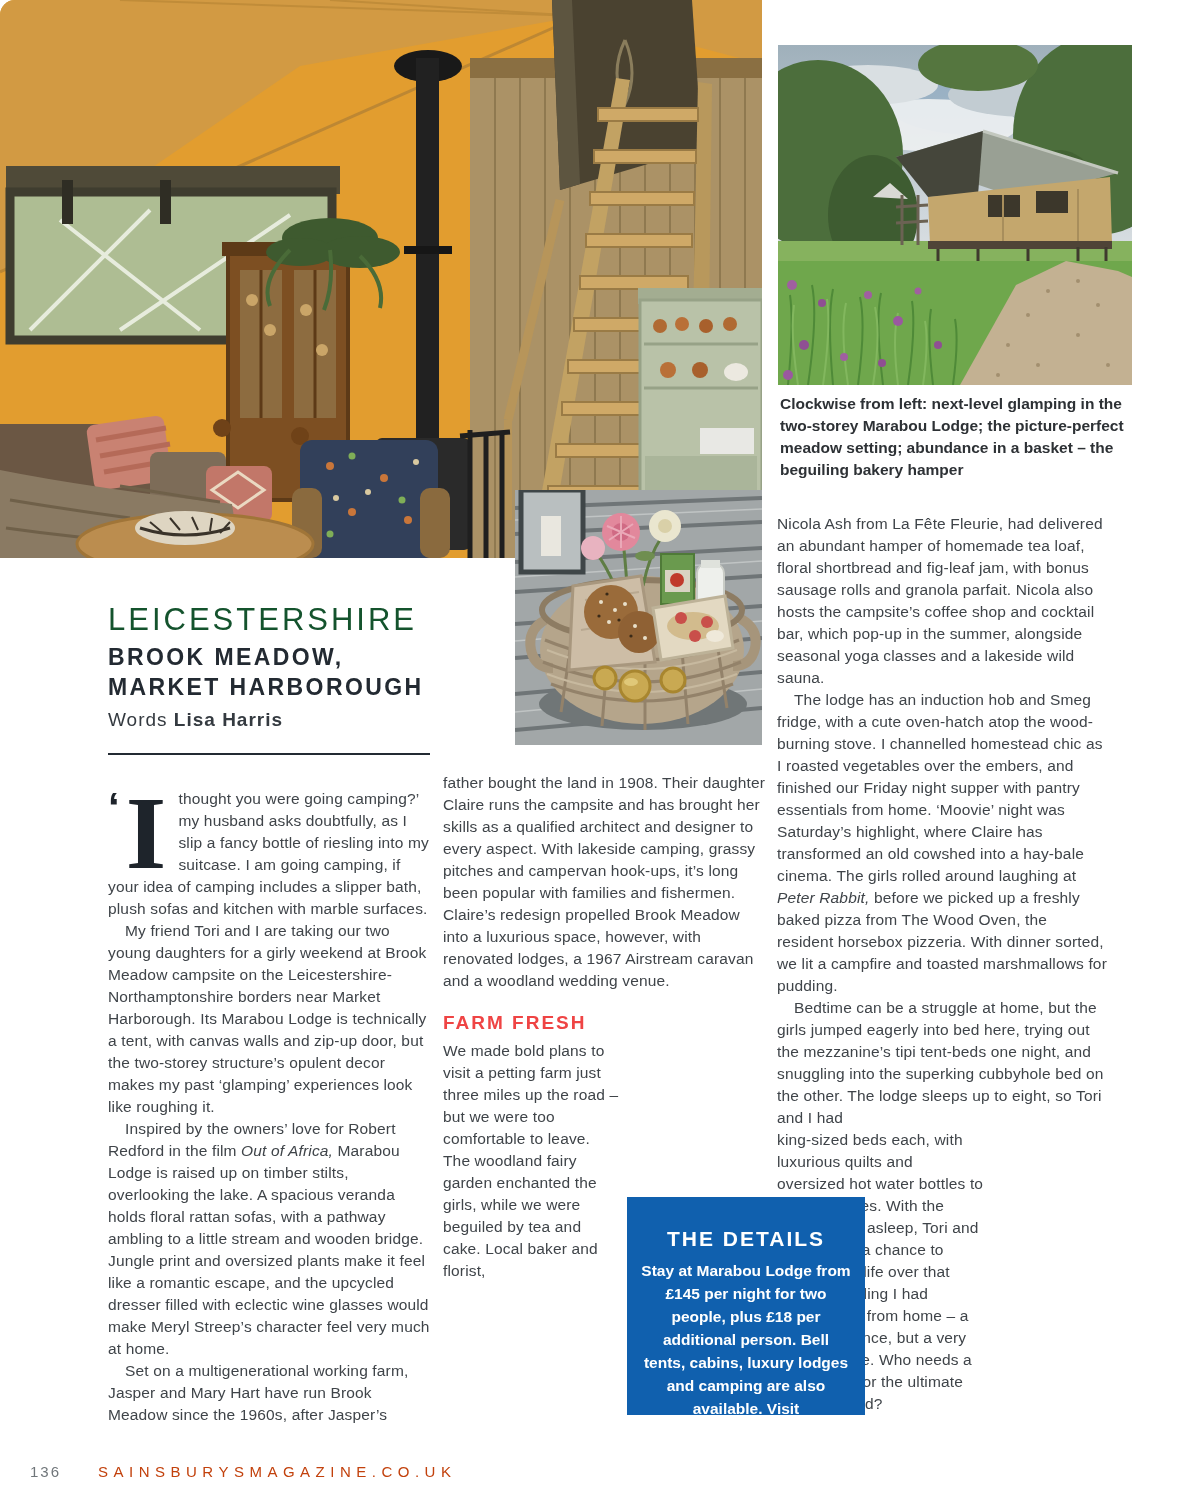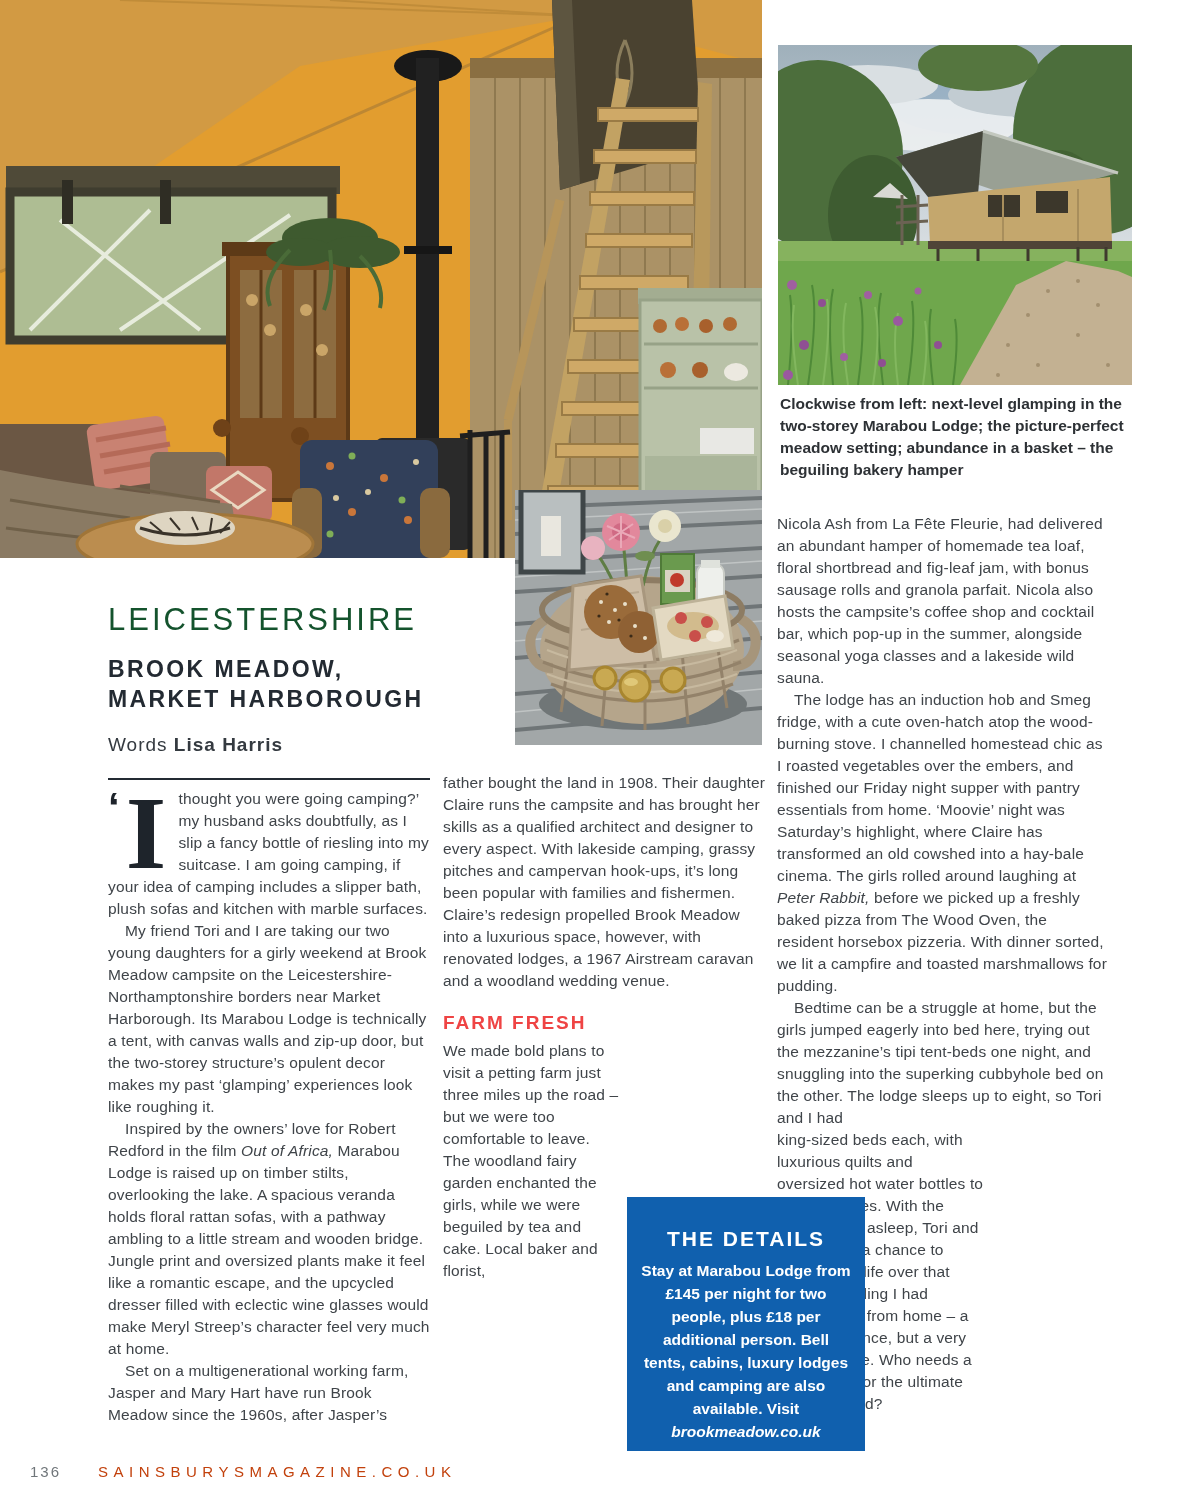--- a/index.html
+++ b/index.html
@@ -1,24 +1,24 @@
 <!DOCTYPE html>
 <html><head>
 <meta charset="utf-8">
 <style>
   html,body{margin:0;padding:0;background:#ffffff;}
   .page{position:relative;width:1200px;height:1506px;background:#ffffff;overflow:hidden;
-        font-family:"Liberation Sans",sans-serif;color:#3f4449;}
+        font-family:"Liberation Sans",sans-serif;color:#3f4449;border-radius:15px;}
   .abs{position:absolute;}
   svg{display:block;}
 
   
   .region-title{font-size:31px;font-weight:normal;letter-spacing:3px;color:#14532d;}
-  .campsite-title{font-size:23px;font-weight:bold;letter-spacing:2.4px;line-height:30px;color:#232a32;margin-top:16px;white-space:pre-line;}
-  .byline{font-size:19px;letter-spacing:1px;color:#343a40;margin-top:20px;}
+  .campsite-title{font-size:23px;font-weight:bold;letter-spacing:2.4px;line-height:30px;color:#232a32;margin-top:4px;white-space:pre-line;}
+  .byline{font-size:19px;letter-spacing:1px;color:#343a40;margin-top:7px;}
   .rule{height:2px;background:#232a32;}
 
   
   .col{font-size:15.5px;line-height:22px;letter-spacing:.15px;}
   .col p{margin:0;}
   .col p.ind{text-indent:17px;}
   .it{font-style:italic;}
   .bd{font-weight:bold;}
   .qmark{float:left;font-size:42px;line-height:36px;font-weight:bold;color:#1e242b;margin:2px 2px 0 0;}
   .dcap{float:left;font-family:"Liberation Serif",serif;font-weight:bold;font-size:104px;line-height:82px;color:#1e242b;padding:4px 12px 0 4px;}
@@ -415,21 +415,21 @@
     <p class="narrow-mid"><span>We made bold plans to visit a petting farm just three miles up the road – but we were too comfortable to leave. The woodland fairy garden enchanted the girls, while we were beguiled by tea and cake. Local baker and florist,</span></p>
   </div>
 
   <div class="abs col" style="left:777px;top:513px;width:330px;">
     <p><span>Nicola Ash from La Fête Fleurie, had delivered an abundant hamper of homemade tea loaf, floral shortbread and fig-leaf jam, with bonus sausage rolls and granola parfait. Nicola also hosts the campsite’s coffee shop and cocktail bar, which pop-up in the summer, alongside seasonal yoga classes and a lakeside wild sauna.</span></p>
     <p class="ind"><span>The lodge has an induction hob and Smeg fridge, with a cute oven-hatch atop the wood-burning stove. I channelled homestead chic as I roasted vegetables over the embers, and finished our Friday night supper with pantry essentials from home. ‘Moovie’ night was Saturday’s highlight, where Claire has transformed an old cowshed into a hay-bale cinema. The girls rolled around laughing at </span><span class="it">Peter Rabbit,</span><span> before we picked up a freshly baked pizza from The Wood Oven, the resident horsebox pizzeria. With dinner sorted, we lit a campfire and toasted marshmallows for pudding.</span></p>
     <p class="ind"><span>Bedtime can be a struggle at home, but the girls jumped eagerly into bed here, trying out the mezzanine’s tipi tent-beds one night, and snuggling into the superking cubbyhole bed on the other. The lodge sleeps up to eight, so Tori and I had</span></p>
     <p class="narrow-right"><span>king-sized beds each, with luxurious quilts and oversized hot water bottles to warm our toes. With the children fast asleep, Tori and I finally had a chance to catch up on life over that bottle of riesling I had smuggled in from home – a rare occurrence, but a very welcome one. Who needs a fancy hotel for the ultimate girly weekend?</span></p>
   </div>
 
-  <div class="abs details-box" style="left: 627px; top: 1197px; width: 238px; height: 254px; background: rgb(16, 96, 174);">
+  <div class="abs details-box" style="left: 627px; top: 1197px; width: 238px; height: 218px; background: rgb(16, 96, 174);">
     <div class="details-title">THE DETAILS</div>
     <div class="details-body"><span>Stay at Marabou Lodge from £145 per night for two people, plus £18 per additional person. Bell tents, cabins, luxury lodges and camping are also available. Visit </span><span class="it">brookmeadow.co.uk</span></div>
   </div>
 
   <div class="abs footer-num" style="left:30px;top:1463px;">136</div>
   <div class="abs footer-site" style="left:98px;top:1463px;">SAINSBURYSMAGAZINE.CO.UK</div>
 
 </div>
 
 </body></html>

